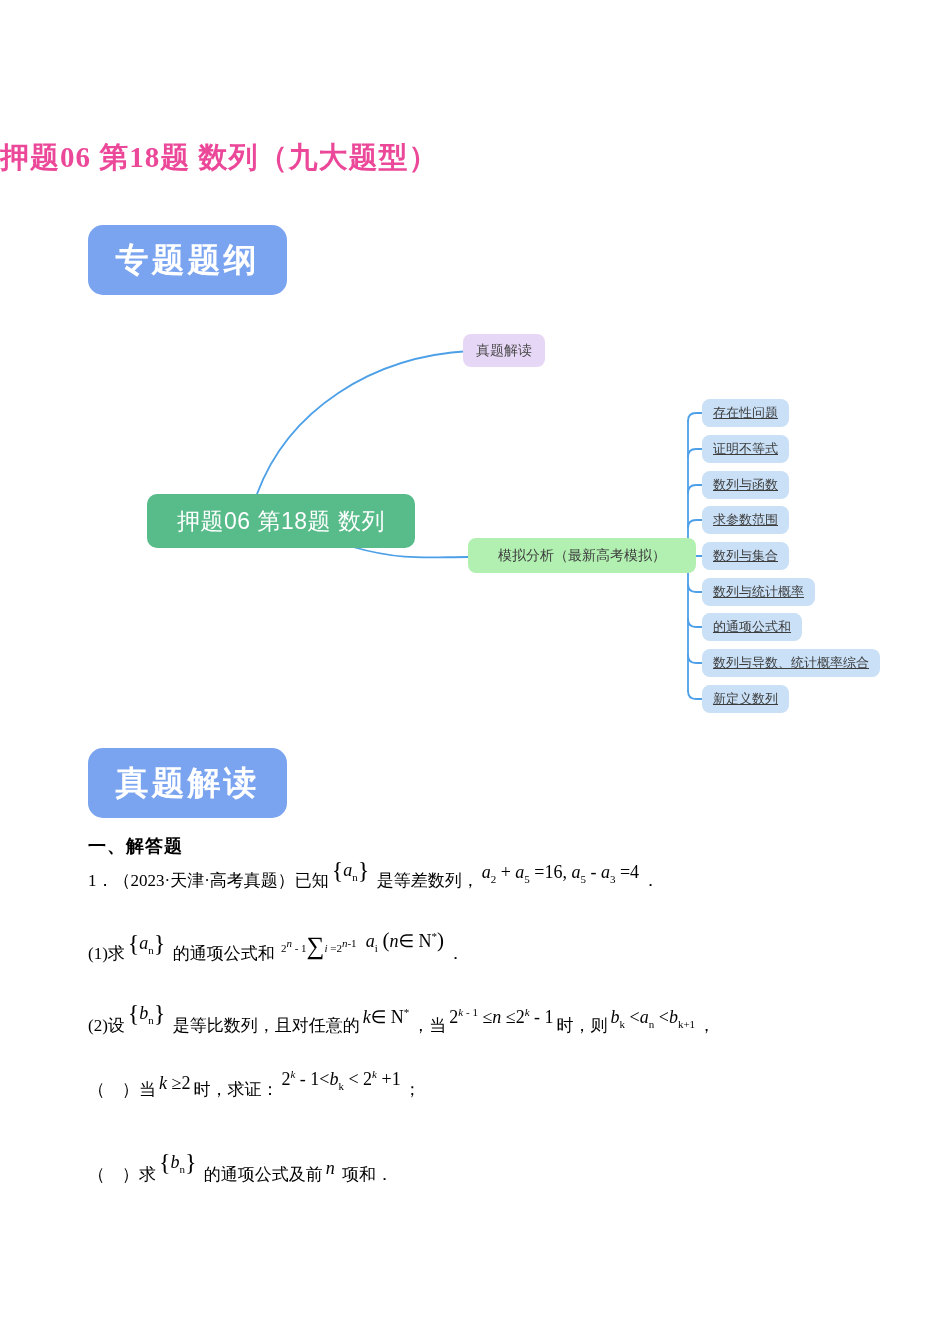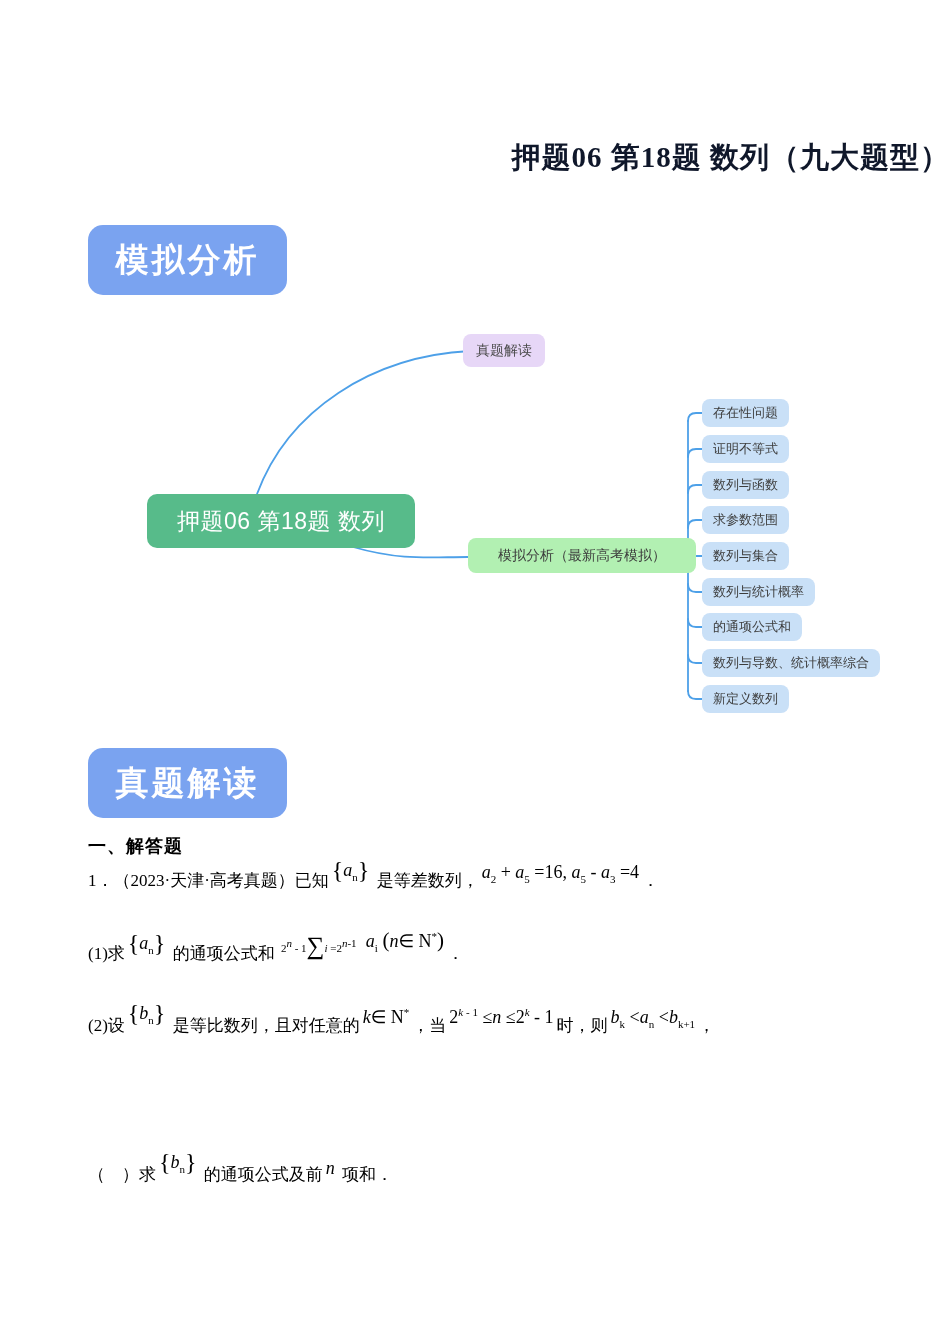--- a/index.html
+++ b/index.html
@@ -4,21 +4,21 @@
 <style>
   html,body { margin:0; padding:0; background:#ffffff; }
   #page {
     position:relative; width:950px; height:1344px; background:#ffffff;
     font-family:"Liberation Serif", serif; color:#000; overflow:hidden;
   }
 
   
   .doc-title {
     position:absolute; top:138px; left:0; width:100%;
-    text-align:right; font-size:29px; font-weight:bold; color:#0f172a;
+    text-align:left; font-size:29px; font-weight:bold; color:#ec4899;
     letter-spacing:1px; font-family:"Liberation Serif", serif;
   }
 
   
   .badge {
     position:absolute; left:88px; width:199px; height:70px;
     background:#7AA3F0; border-radius:15px;
     display:flex; align-items:center; justify-content:center;
     color:#ffffff; font-weight:bold; font-size:33px; letter-spacing:3px;
     font-family:"Liberation Sans", sans-serif;
@@ -46,21 +46,21 @@
   .mm-top {
     left:463px; top:334px; height:33px; line-height:33px; padding:0 13px;
     background:#E7D7F7; border-radius:8px; font-size:14px; color:#4a4a4a;
   }
   .mm-bottom {
     left:468px; top:538px; height:35px; line-height:35px; padding:0 30px;
     background:#B2F0B2; border-radius:8px; font-size:14px; color:#3d3d3d;
   }
   .mm-leaf {
     left:702px; height:28px; line-height:28px; padding:0 11px;
-    background:#C9E0F7; border-radius:8px; font-size:13px; color:#3d3d3d;
+    background:#C9E0F7; border-radius:8px; font-size:13px; color:#3d3d3d;text-decoration:underline;
   }
   .l1{top:399px}.l2{top:435px}.l3{top:471px}.l4{top:506px}.l5{top:542px}
   .l6{top:578px}.l7{top:613px}.l8{top:649px}.l9{top:685px}
 
   
   .sec-heading {
     position:absolute; left:88px; top:834px;
     font-size:18px; font-weight:bold; color:#000000; letter-spacing:1px;
   }
   .para {
@@ -92,21 +92,21 @@
 <body>
 
 <div id="page">
 
   <div class="doc-title">押题06 第18题 数列（九大题型）</div>
 
   <div class="badge" id="badge-outline">
     <span class="claw c1"></span>
     <span class="claw c2"></span>
     <span class="claw c3"></span>
-    <span>模拟分析</span>
+    <span>专题题纲</span>
   </div>
 
   <svg class="connectors" width="950" height="1344">
     <path d="M 470 351 C 372 356 288 410 257 494"></path>
     <path d="M 353 547 C 402 561 430 557 468 557"></path>
     <path d="M 668 556 H 688"></path>
     <path d="M 688 421 V 691"></path>
     <path d="M 688 421 Q 688 413 696 413 H 702"></path>
     <path d="M 688 457 Q 688 449 696 449 H 702"></path>
     <path d="M 688 493 Q 688 485 696 485 H 702"></path>
@@ -147,15 +147,16 @@
     <span>(1)求<span class="m up10"><span class="br">{</span><i>a</i><sub>n</sub><span class="br">}</span></span> 的通项公式和</span>
     <span class="sum">
       <span class="sum-u">2<sup><i>n</i></sup> - 1</span>
       <span class="sum-s">∑</span>
       <span class="sum-l"><i>i</i> =2<sup><i>n</i>-1</sup></span>
     </span>
     <span><span class="m up12"><i>a</i><sub>i</sub> <span class="bp">(</span><i>n</i>∈ N<sup>*</sup><span class="bp">)</span></span>．</span>
   </div>
 
   <div class="para" id="p3">(2)设<span class="m up12"><span class="br">{</span><i>b</i><sub>n</sub><span class="br">}</span></span> 是等比数列，且对任意的<span class="m up8"><i>k</i>∈ N<sup>*</sup></span>，当<span class="m up8">2<sup><i>k</i> - 1</sup> ≤<i>n</i> ≤2<sup><i>k</i></sup> - 1</span>时，则<span class="m up8"><i>b</i><sub>k</sub> &lt;<i>a</i><sub>n</sub> &lt;<i>b</i><sub>k+1</sub></span>，</div>
+  <div class="para" id="p4">（　）当<span class="m up6"><i>k</i> ≥2</span>时，求证：<span class="m up10">2<sup><i>k</i></sup> - 1&lt;<i>b</i><sub>k</sub> &lt; 2<sup><i>k</i></sup> +1</span>；</div>
   <div class="para" id="p5">（　）求<span class="m up12"><span class="br">{</span><i>b</i><sub>n</sub><span class="br">}</span></span> 的通项公式及前<span class="m up6"><i>n</i></span> 项和．</div>
 
 </div>
 
 </body></html>

